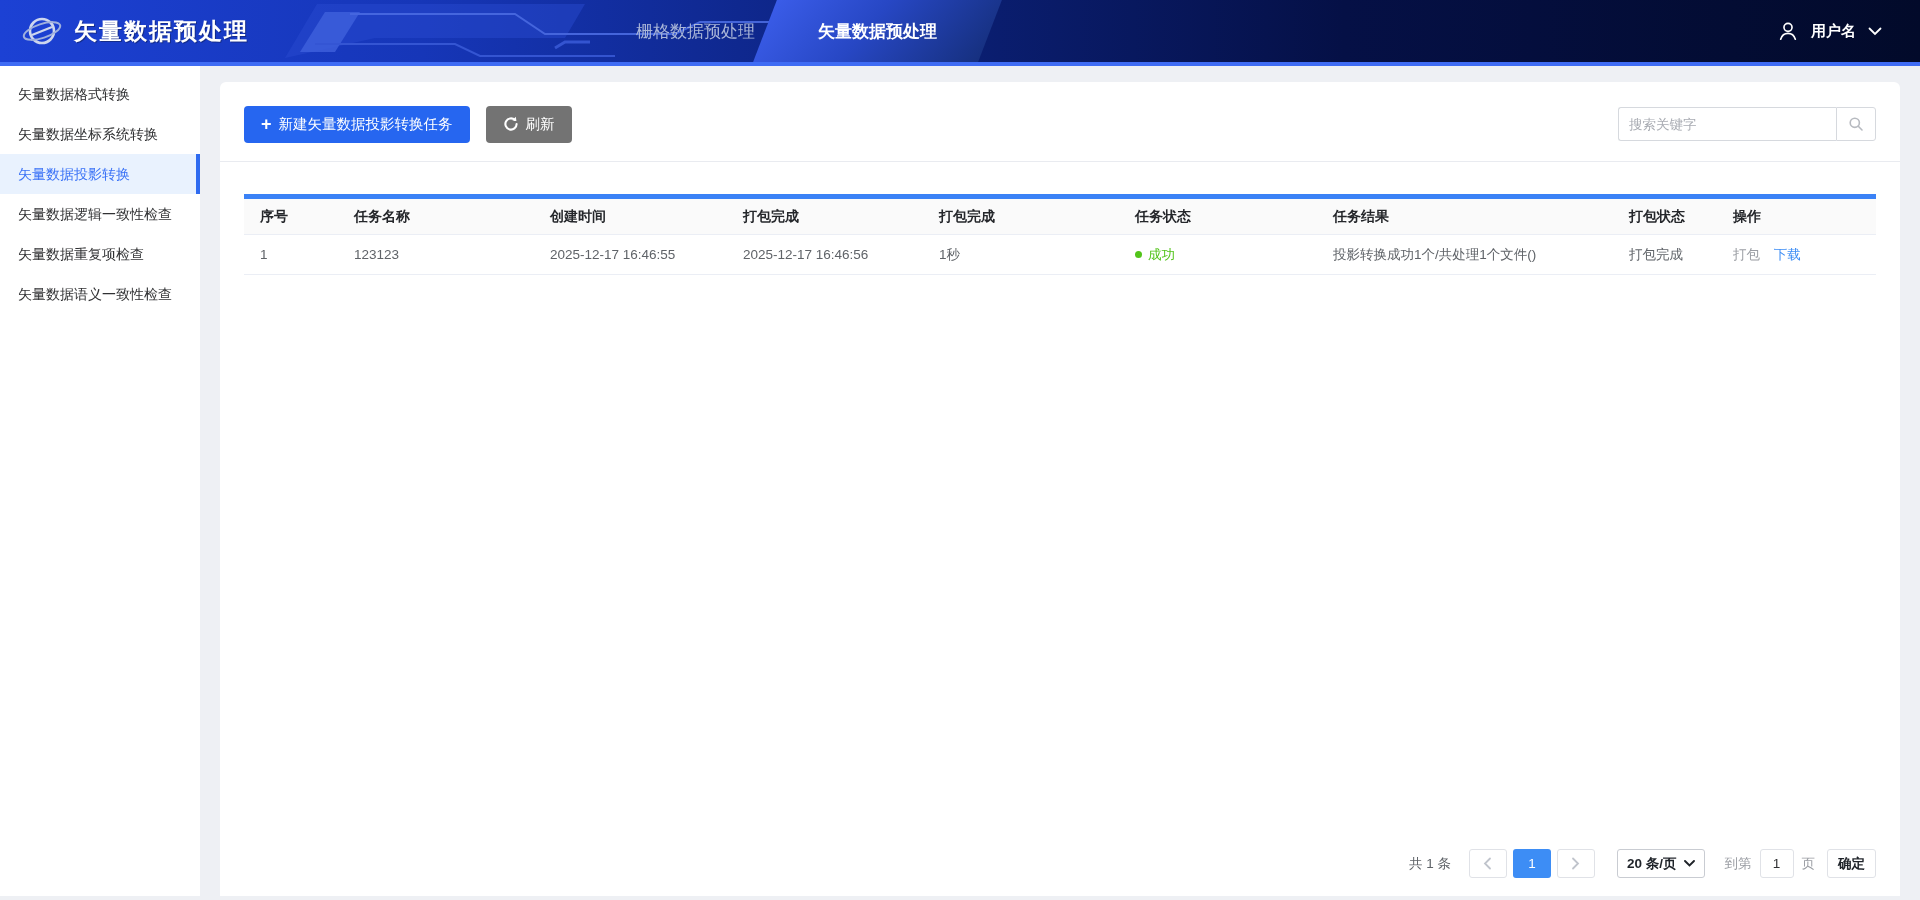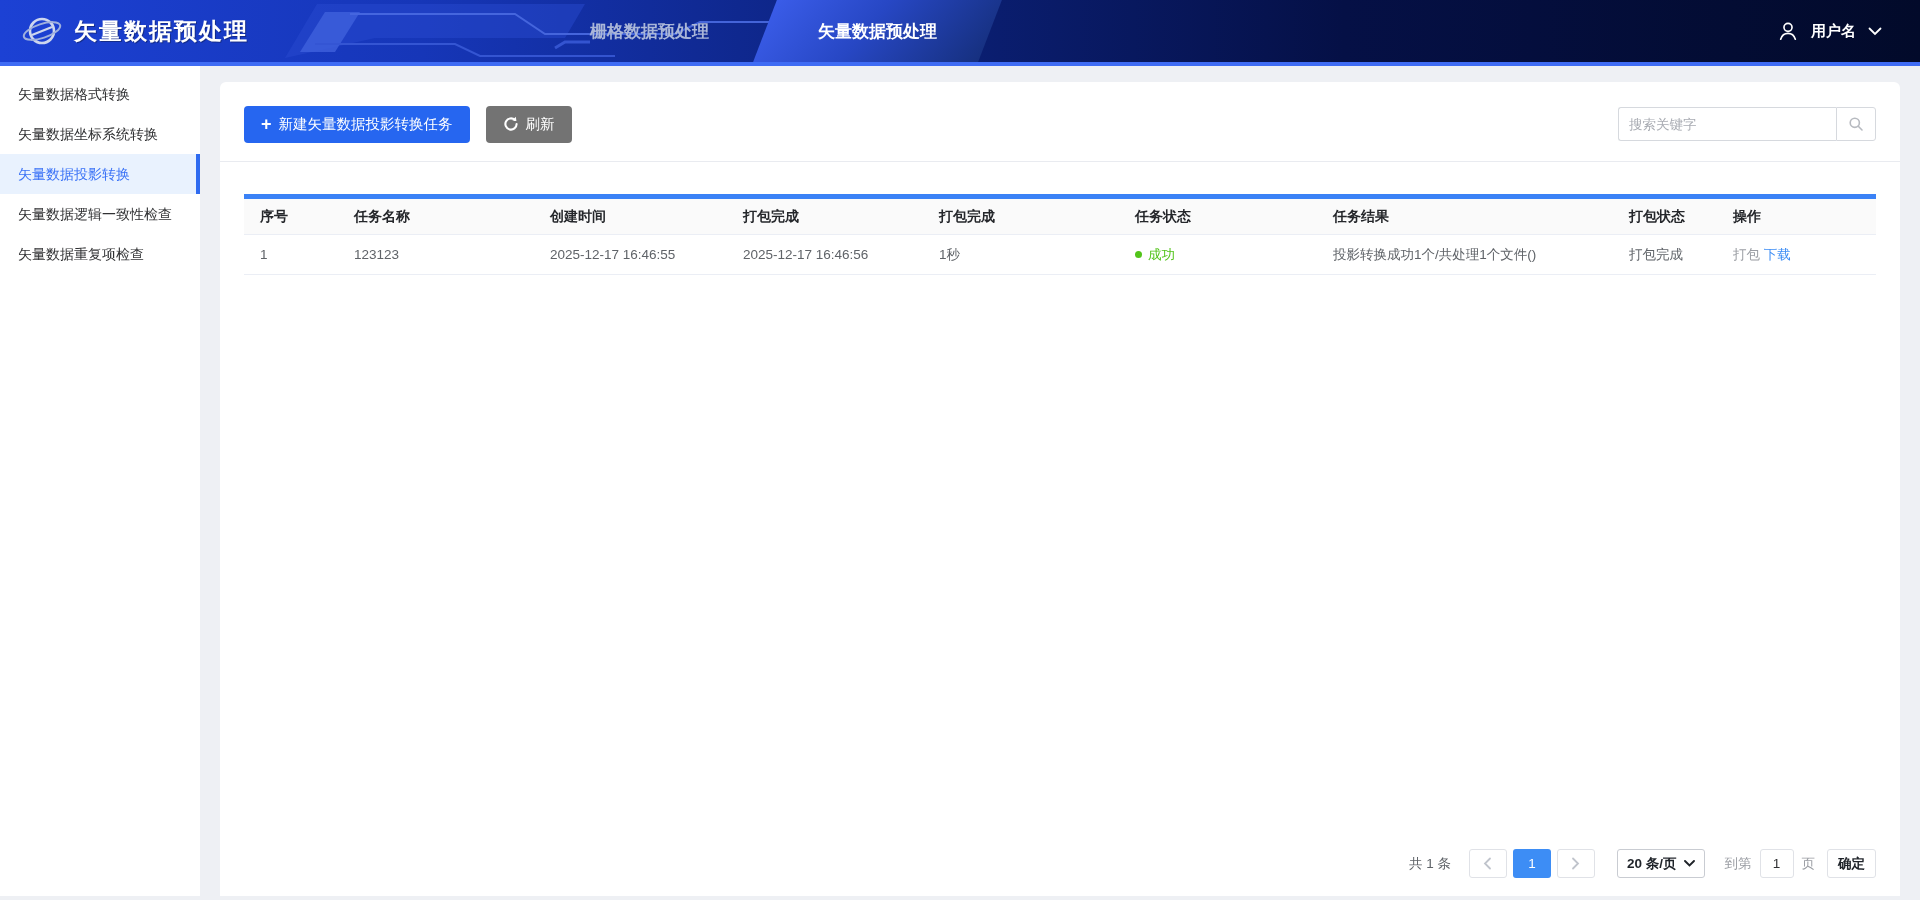--- a/index.html
+++ b/index.html
@@ -13,21 +13,21 @@
     border-bottom:4px solid #3f6cf4;
     overflow:hidden;
   }
   .logo-area { position:absolute; left:22px; top:0; height:62px; display:flex; align-items:center; gap:12px; }
   .logo-icon { width:40px; height:40px; }
   .app-title { color:#fff; font-size:23px; font-weight:bold; letter-spacing:2px;
     text-shadow:1px 1px 0 rgba(20,40,120,.8); }
   .deco-svg { position:absolute; left:255px; top:0; height:62px; width:520px; opacity:.85; }
   .tabs { position:absolute; left:0; top:0; height:62px; width:100%; pointer-events:none; }
   .tab { pointer-events:auto; position:absolute; top:0; height:62px; display:flex; align-items:center; justify-content:center; cursor:pointer; }
-  .tab-inactive { left:572px; width:155px; color:#aab6d8; font-size:17px; font-weight:bold; }
+  .tab-inactive { left:618px; width:155px; color:#aab6d8; font-size:17px; font-weight:normal; }
   .tab-active { left:765px; width:225px; }
   .tab-active .tab-bg { position:absolute; inset:0; transform:skewX(-21deg);
     background:linear-gradient(115deg,#3a5ce8 0%,#2747c4 45%,#16307f 100%); }
   .tab-active .tab-label { position:relative; color:#fff; font-size:17px; font-weight:bold; }
   .user-area { position:absolute; right:38px; top:0; height:62px; display:flex; align-items:center; gap:12px; cursor:pointer; }
   .user-name { color:#fff; font-size:15px; font-weight:bold; }
 
   
   .app-body { display:flex; height:830px; }
   .sidebar { width:200px; background:#fff; padding-top:8px; flex:0 0 200px; }
@@ -58,21 +58,21 @@
 
   
   .table-wrap { padding:32px 24px 0 24px; }
   table { width:100%; border-collapse:collapse; table-layout:fixed; }
   thead th { background:#fafafa; border-top:5px solid #3b82f6; border-bottom:1px solid #ebeef5;
     height:38px; font-size:14px; color:#25272b; text-align:left; padding:0 0 0 16px; font-weight:bold; }
   tbody td { height:40px; border-bottom:1px solid #ebeef5; font-size:13.5px; color:#5f6368;
     padding:0 0 0 16px; white-space:nowrap; overflow:hidden; }
   .status-cell { display:flex; align-items:center; gap:6px; color:#52c41a; }
   .status-dot { width:7px; height:7px; border-radius:50%; background:#52c41a; }
-  .act-package { color:#9a9da3; cursor:pointer; }
+  .act-package { color:#9a9da3; margin-right:10px; cursor:pointer; }
   .act-download { color:#3d8df5; cursor:pointer; }
 
   
   .pagination { position:absolute; right:24px; bottom:18px; display:flex; align-items:center; font-size:13.5px; color:#303133; }
   .pg-total { color:#5f6368; margin-right:12px; }
   .pg-btn { width:38px; height:29px; border:1px solid #e0e2e7; border-radius:3px; background:#fff;
     display:flex; align-items:center; justify-content:center; color:#c0c4cc; font-size:14px; cursor:pointer; margin-left:6px; }
   .pg-page { width:38px; height:29px; border-radius:3px; background:#3d8df5; color:#fff;
     display:flex; align-items:center; justify-content:center; font-size:13.5px; cursor:pointer; margin-left:6px; }
   .pg-size { margin-left:22px; height:29px; border:1px solid #c9ccd2; border-radius:3px; background:#fff;
@@ -126,20 +126,21 @@
   </div>
 </div>
 
 <div class="app-body">
   <aside class="sidebar">
     <div class="side-item">矢量数据格式转换</div>
     <div class="side-item">矢量数据坐标系统转换</div>
     <div class="side-item active">矢量数据投影转换</div>
     <div class="side-item">矢量数据逻辑一致性检查</div>
     <div class="side-item">矢量数据重复项检查</div>
+    <div class="side-item">矢量数据语义一致性检查</div>
   </aside>
   <div class="gutter"></div>
 
   <div class="main-wrap">
     <main class="panel">
 
       <div class="toolbar">
         <button class="btn btn-primary">
           <span class="plus-glyph">+</span>
           <span>新建矢量数据投影转换任务</span>

